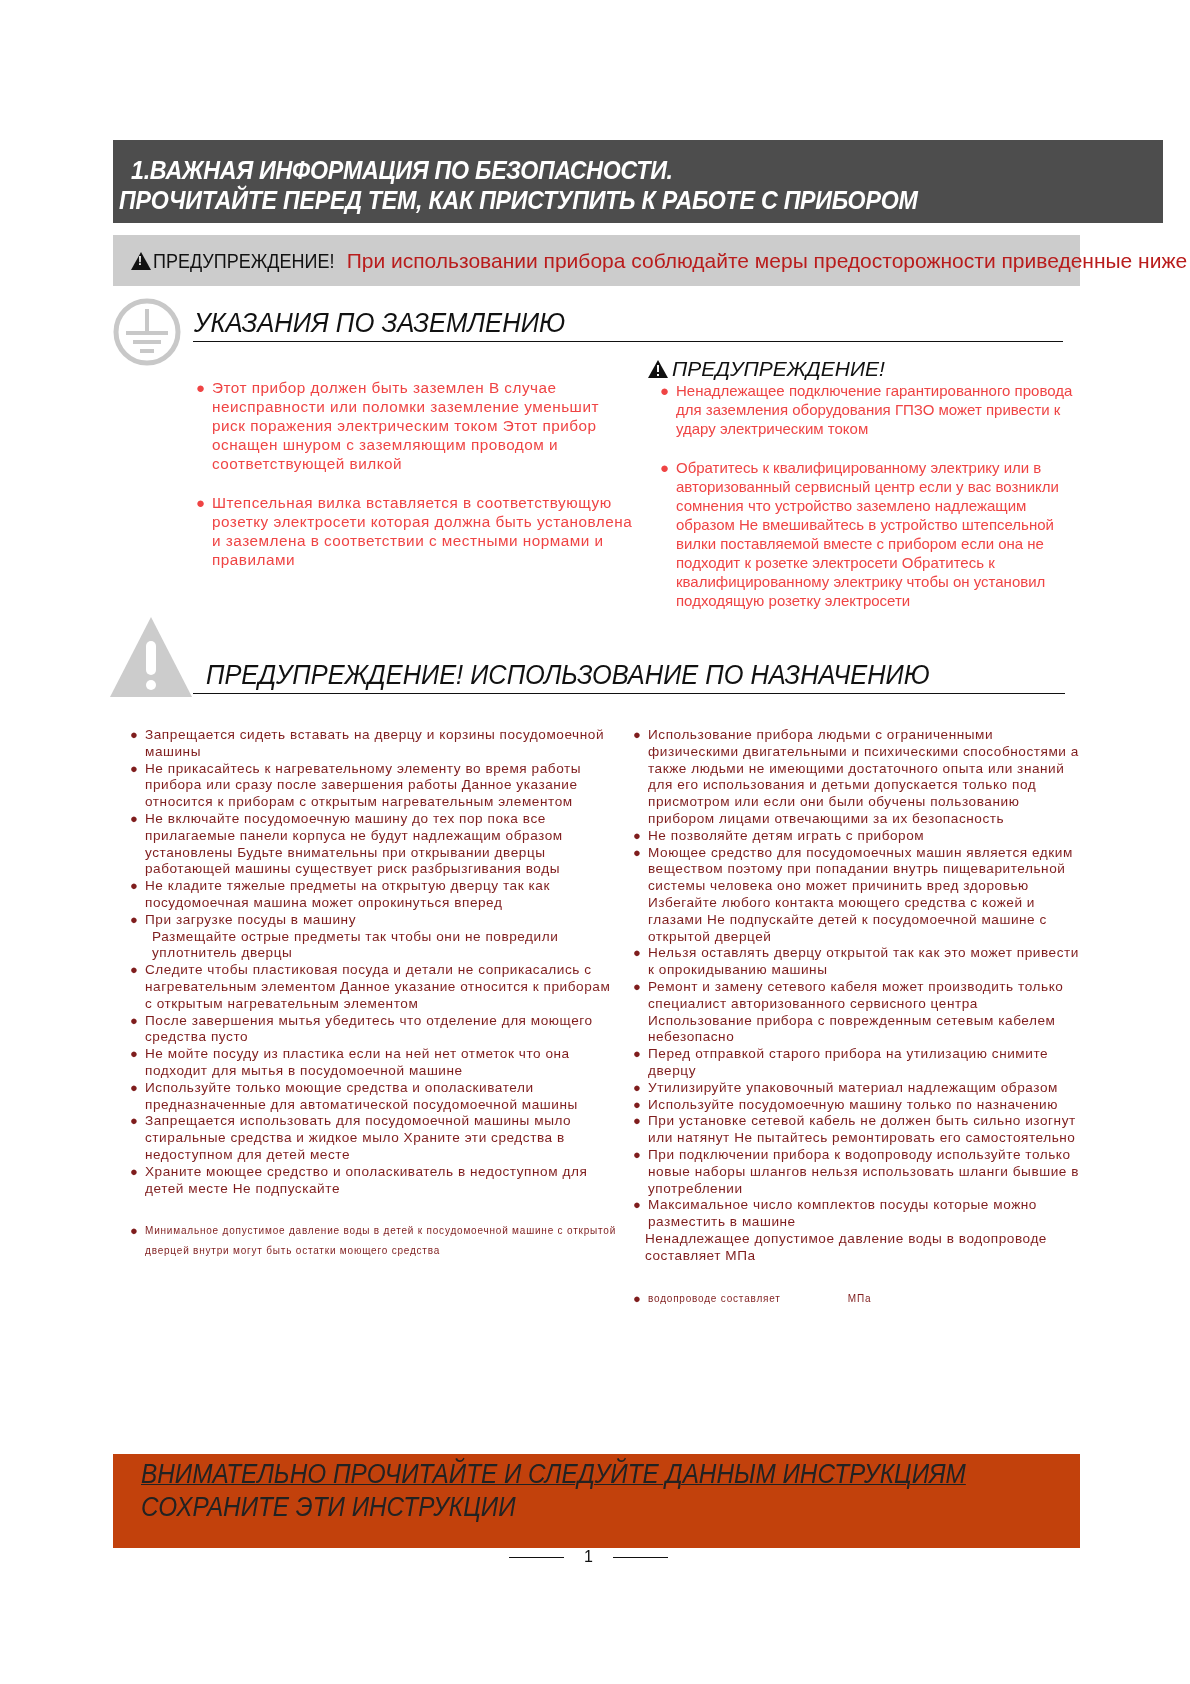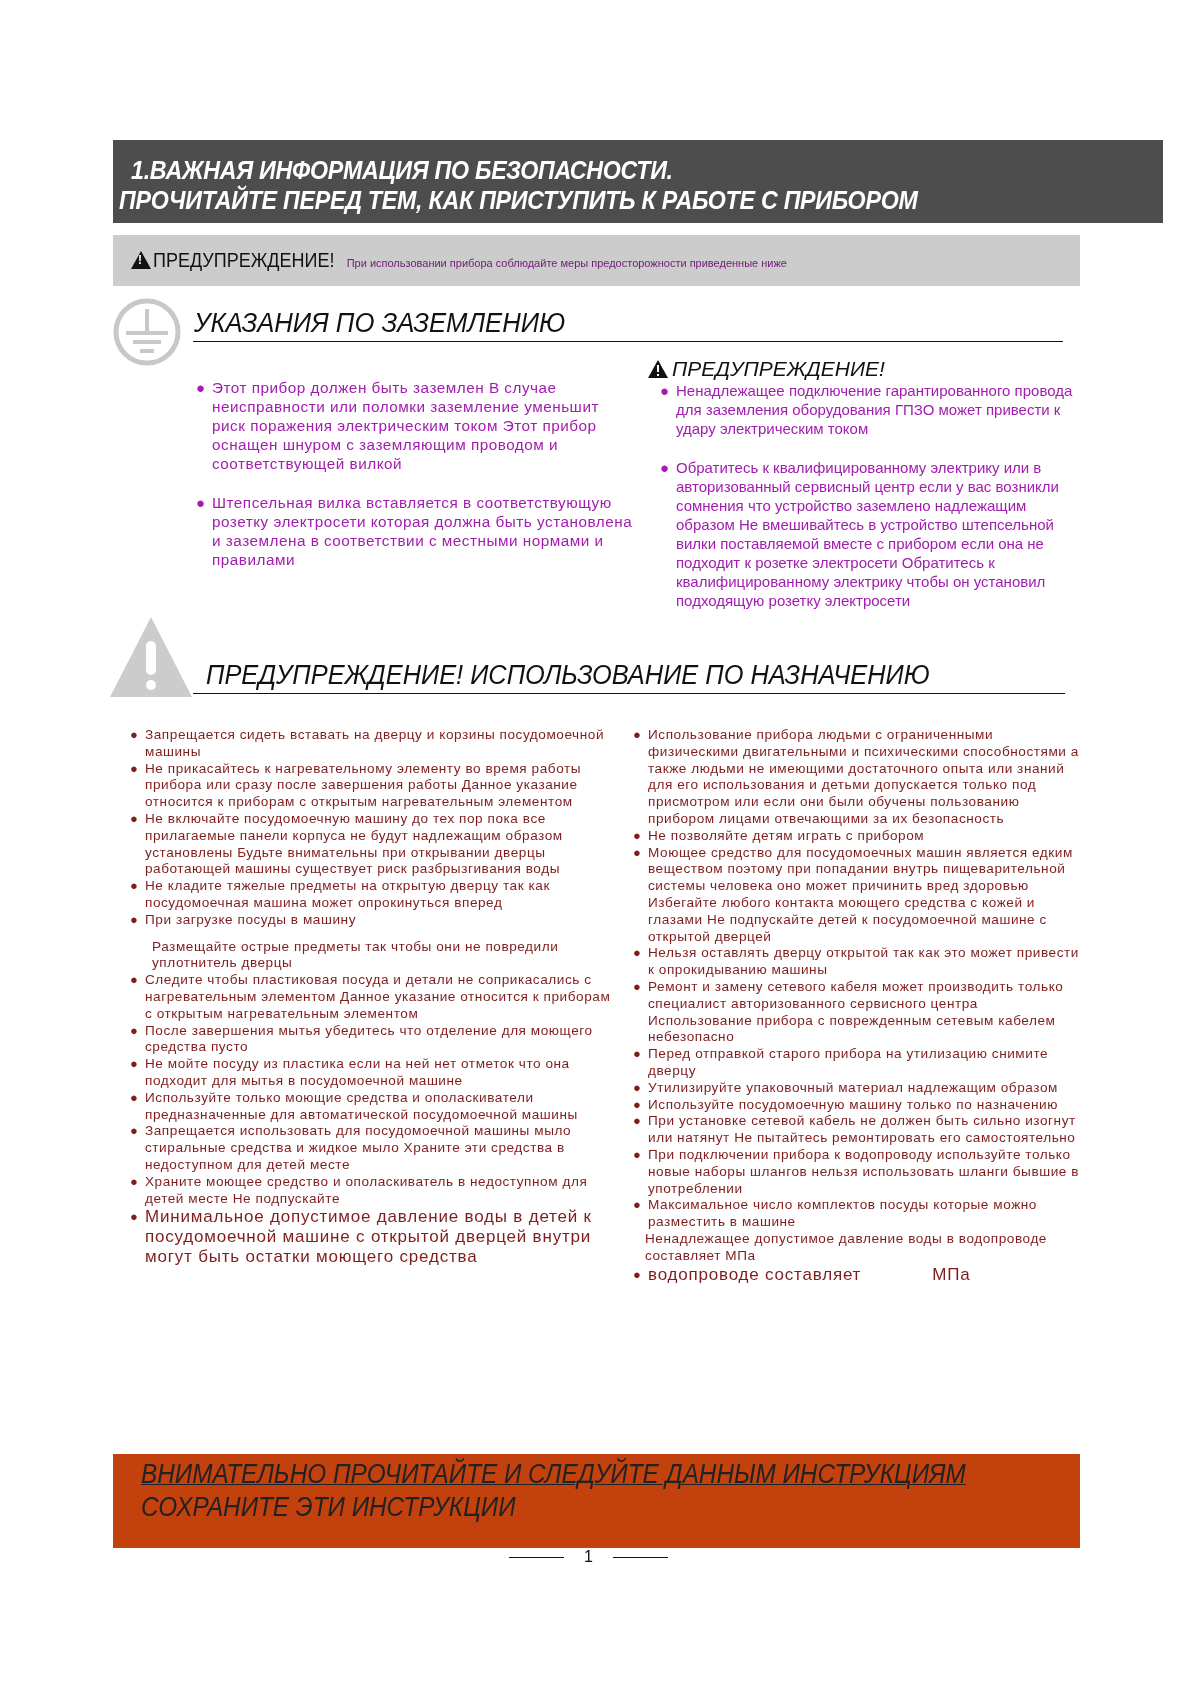--- a/index.html
+++ b/index.html
@@ -11,53 +11,53 @@
   .header-bar { left: 113px; top: 140px; width: 1050px; height: 83px; background: #4d4d4d; }
   .header-line { position: absolute; color: #fff; font-style: italic; font-weight: bold;
                  font-size: 25px; letter-spacing: -0.3px; white-space: nowrap; transform: scaleX(0.93); transform-origin: left; }
   .header-line.l1 { left: 18px; top: 16px; }
   .header-line.l2 { left: 6px; top: 46px; }
 
   
   .warn-bar { left: 113px; top: 235px; width: 967px; height: 51px; background: #cccccc; }
   .warn-inner { position: absolute; left: 18px; top: 14px; white-space: nowrap; display: flex; align-items: baseline; }
   .warn-title { font-size: 20px; color: #111; transform: scaleX(0.9); transform-origin: left; display: inline-block; margin-right: -14px; }
-  .warn-text { font-size: 11px; color: #701a75; margin-left: 6px; }
+  .warn-text { font-size: 21px; color: #b91c1c; margin-left: 6px; }
   .tri-small { display: inline-block; width: 0; height: 0; border-left: 10px solid transparent;
                border-right: 10px solid transparent; border-bottom: 18px solid #111; position: relative; margin-right: 2px; top: 2px; }
   .tri-small::after { content: "!"; position: absolute; left: -3px; top: 3px; font-size: 12px; font-weight: bold; color: #fff; line-height: 1; }
 
   
   .section-heading { font-style: italic; font-size: 27px; color: #111; white-space: nowrap; transform-origin: left; }
   .heading-rule { height: 1px; background: #111; }
 
   .ground-icon { left: 112px; top: 297px; width: 70px; height: 70px; }
   .ground-heading { left: 194px; top: 308px; transform: scaleX(0.95); }
   .ground-rule { left: 193px; top: 341px; width: 870px; }
 
   .subwarn { left: 648px; top: 357px; display: flex; align-items: center; white-space: nowrap; }
   .subwarn-title { font-style: italic; font-size: 21px; margin-left: 4px; }
 
-  .bullet-block { font-size: 15.3px; line-height: 19px; letter-spacing: 0.5px; color: #a21caf; }
+  .bullet-block { font-size: 15.3px; line-height: 19px; letter-spacing: 0.5px; color: #ef4444; }
   .bullet-block .item { position: relative; padding-left: 16px; margin-bottom: 20px; }
   .bullet-block .item::before { content: "●"; position: absolute; left: 0; top: 0; font-size: 15px; }
 
   .ground-left { left: 196px; top: 378px; width: 440px; }
   .ground-right { left: 660px; top: 381px; width: 420px; font-size: 15px; line-height: 19px; letter-spacing: 0; }
 
   .tri-big { left: 110px; top: 617px; width: 82px; height: 80px; }
   .usage-heading { left: 206px; top: 660px; transform: scaleX(0.94); }
   .usage-rule { left: 193px; top: 693px; width: 872px; }
 
   .list { font-size: 13.6px; line-height: 16.8px; letter-spacing: 0.55px; color: #7f1d1d; }
   .list .item { position: relative; padding-left: 15px; }
   .list .item::before { content: "●"; position: absolute; left: 0; top: 0; font-size: 13px; }
-  .list .sub { padding-left: 22px; margin-top: 10px; }
+  .list .sub { padding-left: 22px; }
   .list .plain { padding-left: 12px; }
-  .list .big { font-size: 17px; line-height: 20px; letter-spacing: 0.8px; }
+  .list .big { font-size: 10px; line-height: 20px; letter-spacing: 0.8px; margin-top: 24px; }
   .list-left { left: 130px; top: 727px; width: 490px; }
   .list-right { left: 633px; top: 727px; width: 450px; }
 
   
   .bottom-bar { left: 113px; top: 1413px; width: 967px; height: 94px; background: #c2410c; margin-top: 41px; }
   .bottom-line { position: absolute; left: 28px; font-style: italic; font-size: 27px; color: #222;
                  white-space: nowrap; transform: scaleX(0.9); transform-origin: left; }
   .bottom-line.l1 { top: 5px; text-decoration: underline; text-decoration-thickness: 1px; }
   .bottom-line.l2 { top: 38px; }
 

